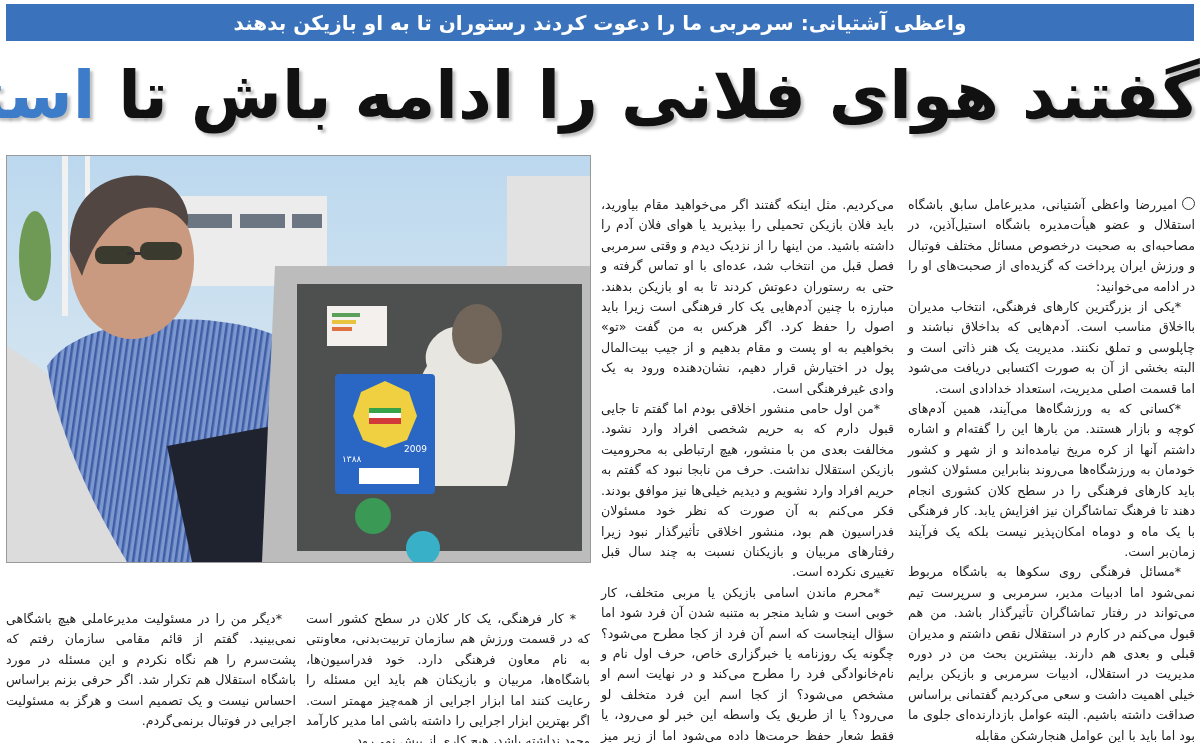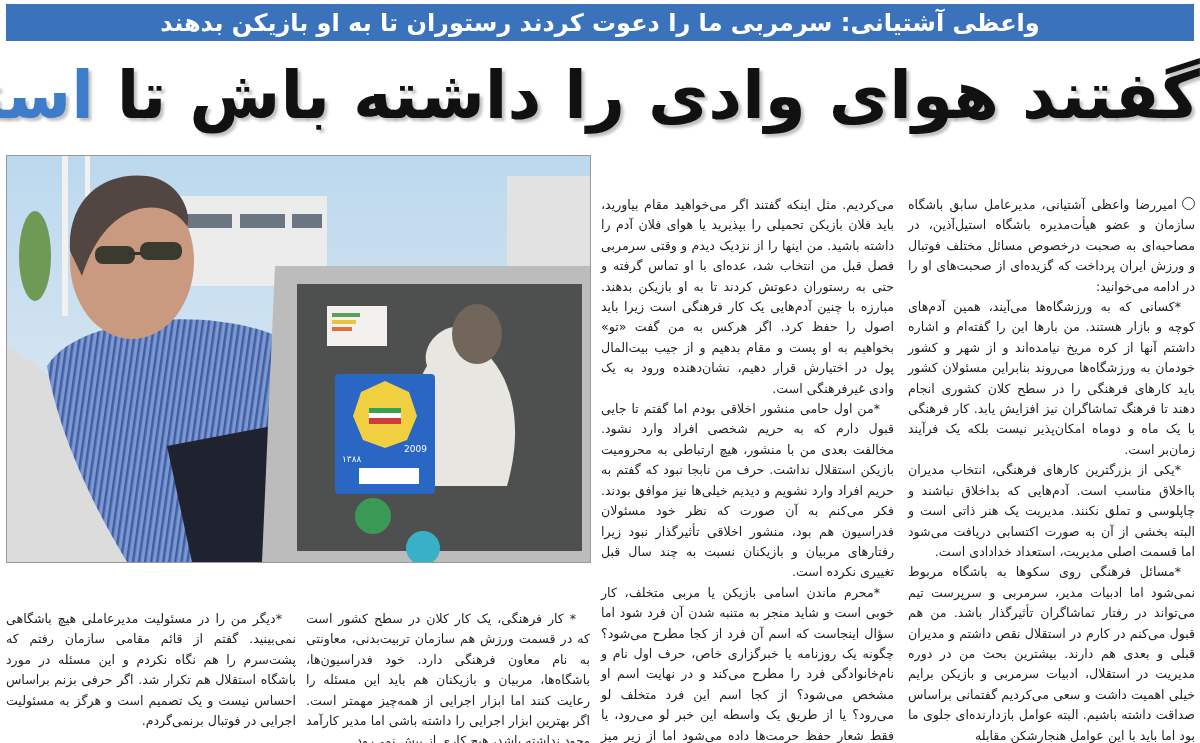--- a/index.html
+++ b/index.html
@@ -4,21 +4,21 @@
 <style>
   html, body { margin:0; padding:0; }
   body {
     width:1200px; height:743px; overflow:hidden; background:#ffffff;
     font-family:"DejaVu Sans", sans-serif; color:#1a1a1a; position:relative;
   }
   .kicker {
     position:absolute; left:6px; top:4px; width:1188px; height:37px;
     background:#3a73bb; color:#ffffff; direction:rtl;
     display:flex; align-items:center; justify-content:center;
-    font-family:"DejaVu Sans", sans-serif; font-weight:bold; font-size:24px;
+    font-family:"DejaVu Sans", sans-serif; font-weight:bold; font-size:20px;
     letter-spacing:-0.5px;
   }
   .headline {
     position:absolute; left:0; top:50px; width:1200px; height:92px;
     direction:rtl; text-align:center;
     font-family:"DejaVu Sans", sans-serif; font-weight:bold;
     font-size:66px; line-height:92px; letter-spacing:-4px; color:#111;
     text-shadow:3px 3px 3px rgba(0,0,0,0.25);
     white-space:nowrap;
   }
@@ -46,21 +46,21 @@
   .bullet { display:inline-block; width:11px; height:11px; border:1.5px solid #333; border-radius:50%; margin-left:5px; vertical-align:-1px; }
 </style>
 </head>
 <body>
 
 <div class="kicker">
   <span>واعظی آشتیانی: سرمربی ما را دعوت کردند رستوران تا به او بازیکن بدهند</span>
 </div>
 
 <div class="headline">
-  <span>گفتند هوای وادی را داشته باش تا </span><span class="hl">استقلال</span>
+  <span>گفتند هوای فلانی را ادامه باش تا </span><span class="hl">استقلال</span>
 </div>
 
 <div class="photo">
   <svg width="583" height="406" viewBox="0 0 583 406" xmlns="http://www.w3.org/2000/svg">
     <defs>
       <linearGradient id="sky" x1="0" y1="0" x2="0" y2="1">
         <stop offset="0" stop-color="#bcd8ee"></stop>
           <stop offset="1" stop-color="#e6eef2"></stop>
       </linearGradient>
       <pattern id="stripes" width="6" height="6" patternUnits="userSpaceOnUse" patternTransform="rotate(8)">
@@ -111,23 +111,23 @@
     <rect x="362" y="252" width="32" height="5" fill="#36a24a"></rect>
     <text x="335" y="306" font-size="9" fill="#ffffff" font-family="DejaVu Sans, sans-serif">۱۳۸۸</text>
     <text x="397" y="296" font-size="9" fill="#ffffff" font-family="DejaVu Sans, sans-serif">2009</text>
     <rect x="352" y="312" width="60" height="16" fill="#ffffff"></rect>
     <circle cx="366" cy="360" r="18" fill="#3a9a55"></circle>
     <circle cx="416" cy="392" r="17" fill="#38b0c8"></circle>
   </svg>
 </div>
 
 <div class="col col1">
-  <p><span class="bullet"></span><span>امیررضا واعظی آشتیانی، مدیرعامل سابق باشگاه سازمان و عضو هیأت‌مدیره باشگاه استیل‌آذین، در مصاحبه‌ای به صحبت درخصوص مسائل مختلف فوتبال و ورزش ایران پرداخت که گزیده‌ای از صحبت‌های او را در ادامه می‌خوانید:</span></p>
+  <p><span class="bullet"></span><span>امیررضا واعظی آشتیانی، مدیرعامل سابق باشگاه استقلال و عضو هیأت‌مدیره باشگاه استیل‌آذین، در مصاحبه‌ای به صحبت درخصوص مسائل مختلف فوتبال و ورزش ایران پرداخت که گزیده‌ای از صحبت‌های او را در ادامه می‌خوانید:</span></p>
+  <p class="star">*یکی از بزرگترین کارهای فرهنگی، انتخاب مدیران بااخلاق مناسب است. آدم‌هایی که بداخلاق نباشند و چاپلوسی و تملق نکنند. مدیریت یک هنر ذاتی است و البته بخشی از آن به صورت اکتسابی دریافت می‌شود اما قسمت اصلی مدیریت، استعداد خدادادی است.</p>
   <p class="star">*کسانی که به ورزشگاه‌ها می‌آیند، همین آدم‌های کوچه و بازار هستند. من بارها این را گفته‌ام و اشاره داشتم آنها از کره مریخ نیامده‌اند و از شهر و کشور خودمان به ورزشگاه‌ها می‌روند بنابراین مسئولان کشور باید کارهای فرهنگی را در سطح کلان کشوری انجام دهند تا فرهنگ تماشاگران نیز افزایش یابد. کار فرهنگی با یک ماه و دوماه امکان‌پذیر نیست بلکه یک فرآیند زمان‌بر است.</p>
-  <p class="star">*یکی از بزرگترین کارهای فرهنگی، انتخاب مدیران بااخلاق مناسب است. آدم‌هایی که بداخلاق نباشند و چاپلوسی و تملق نکنند. مدیریت یک هنر ذاتی است و البته بخشی از آن به صورت اکتسابی دریافت می‌شود اما قسمت اصلی مدیریت، استعداد خدادادی است.</p>
   <p class="star">*مسائل فرهنگی روی سکوها به باشگاه مربوط نمی‌شود اما ادبیات مدیر، سرمربی و سرپرست تیم می‌تواند در رفتار تماشاگران تأثیرگذار باشد. من هم قبول می‌کنم در کارم در استقلال نقص داشتم و مدیران قبلی و بعدی هم دارند. بیشترین بحث من در دوره مدیریت در استقلال، ادبیات سرمربی و بازیکن برایم خیلی اهمیت داشت و سعی می‌کردیم گفتمانی براساس صداقت داشته باشیم. البته عوامل بازدارنده‌ای جلوی ما بود اما باید با این عوامل هنجارشکن مقابله</p>
 </div>
 
 <div class="col col2">
   <p>می‌کردیم. مثل اینکه گفتند اگر می‌خواهید مقام بیاورید، باید فلان بازیکن تحمیلی را بپذیرید یا هوای فلان آدم را داشته باشید. من اینها را از نزدیک دیدم و وقتی سرمربی فصل قبل من انتخاب شد، عده‌ای با او تماس گرفته و حتی به رستوران دعوتش کردند تا به او بازیکن بدهند. مبارزه با چنین آدم‌هایی یک کار فرهنگی است زیرا باید اصول را حفظ کرد. اگر هرکس به من گفت «تو» بخواهیم به او پست و مقام بدهیم و از جیب بیت‌المال پول در اختیارش قرار دهیم، نشان‌دهنده ورود به یک وادی غیرفرهنگی است.</p>
   <p class="star">*من اول حامی منشور اخلاقی بودم اما گفتم تا جایی قبول دارم که به حریم شخصی افراد وارد نشود. مخالفت بعدی من با منشور، هیچ ارتباطی به محرومیت بازیکن استقلال نداشت. حرف من نابجا نبود که گفتم به حریم افراد وارد نشویم و دیدیم خیلی‌ها نیز موافق بودند. فکر می‌کنم به آن صورت که نظر خود مسئولان فدراسیون هم بود، منشور اخلاقی تأثیرگذار نبود زیرا رفتارهای مربیان و بازیکنان نسبت به چند سال قبل تغییری نکرده است.</p>
   <p class="star">*محرم ماندن اسامی بازیکن یا مربی متخلف، کار خوبی است و شاید منجر به متنبه شدن آن فرد شود اما سؤال اینجاست که اسم آن فرد از کجا مطرح می‌شود؟ چگونه یک روزنامه یا خبرگزاری خاص، حرف اول نام و نام‌خانوادگی فرد را مطرح می‌کند و در نهایت اسم او مشخص می‌شود؟ از کجا اسم این فرد متخلف لو می‌رود؟ یا از طریق یک واسطه این خبر لو می‌رود، یا فقط شعار حفظ حرمت‌ها داده می‌شود اما از زیر میز اسم آن فرد متخلف را به رسانه‌ها می‌دهند تا با او</p>
 </div>
 
 <div class="col col3">

